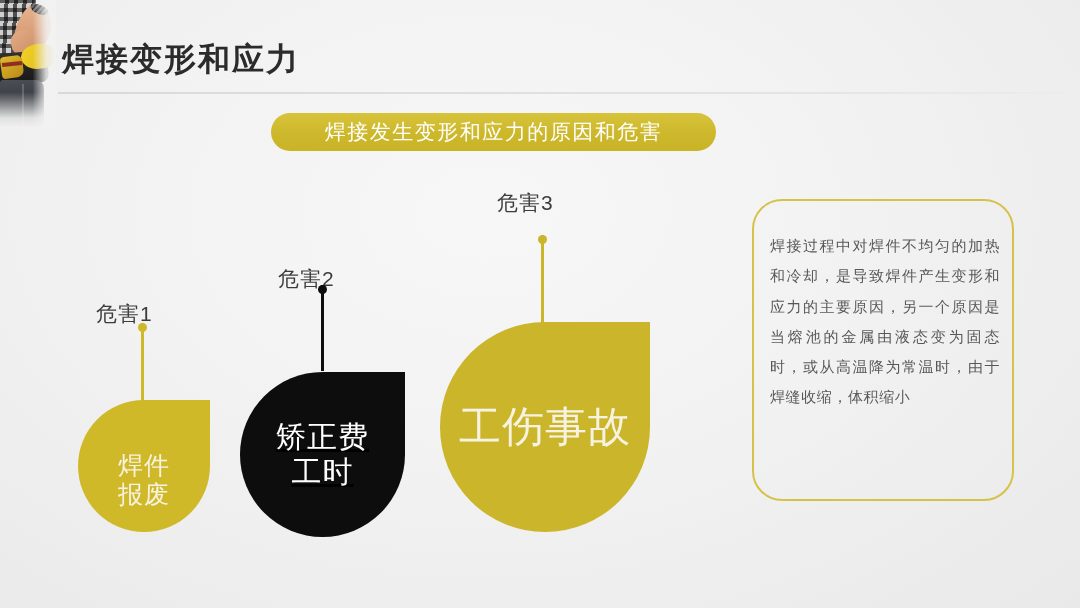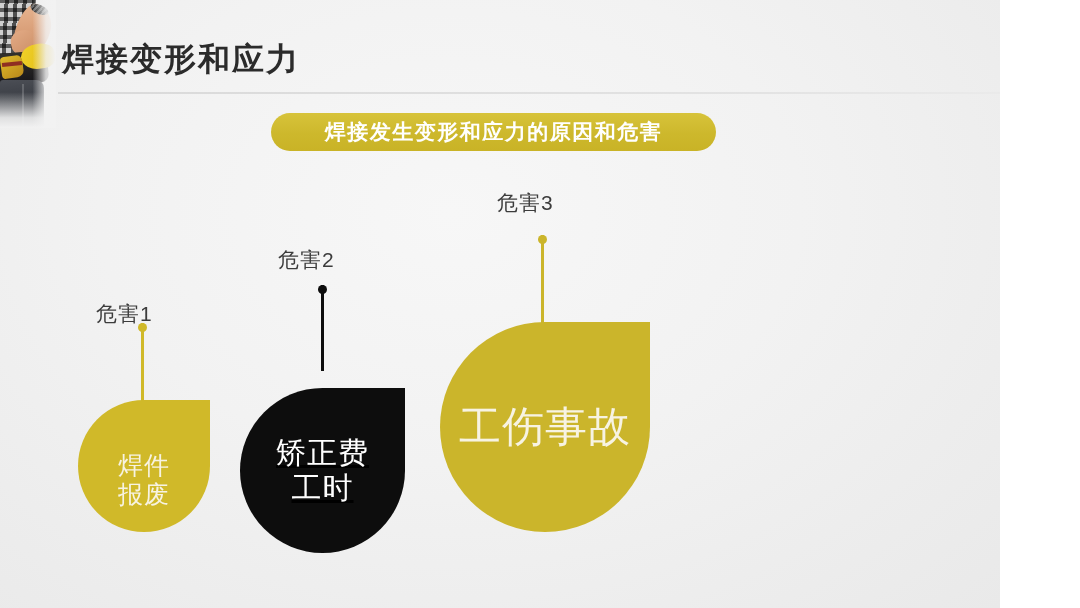--- a/index.html
+++ b/index.html
@@ -7,21 +7,21 @@
     padding: 0;
   }
   body {
     width: 1080px;
     height: 608px;
     overflow: hidden;
     font-family: "Liberation Sans", "DejaVu Sans", sans-serif;
   }
   #slide {
     position: relative;
-    width: 1000px;
+    width: 1080px;
     height: 608px;
     background: radial-gradient(ellipse at 45% 35%, #f7f7f7 0%, #f2f2f2 45%, #ededed 75%, #e9e9e9 100%);
     overflow: hidden;
   }
 
   
   .photo {
     position: absolute;
     left: 0;
     top: 0;
@@ -145,21 +145,21 @@
     height: 38px;
     background: linear-gradient(180deg, #d7c33a 0%, #cdb82c 55%, #c9b326 100%);
     border-radius: 19px;
     display: flex;
     align-items: center;
     justify-content: center;
   }
   .banner-text {
     color: #ffffff;
     font-size: 21px;
-    font-weight: bold;
+    font-weight: normal;
     letter-spacing: 1.5px;
     white-space: nowrap;
   }
 
   
   .node { position: absolute; }
   .drop {
     position: absolute;
     border-radius: 50% 0 50% 50%;
     display: flex;
@@ -195,25 +195,25 @@
   }
 
   
   #node1 .drop { left: 78px; top: 400px; width: 132px; height: 132px; background: #d0b929; }
   #node1 .drop-text { font-size: 25px; margin-top: 28px; }
   #node1 .connector { left: 141px; top: 323px; height: 80px; background: #d0b929; }
   #node1 .connector-dot { background: #d0b929; }
   #node1 .node-label { left: 96px; top: 300px; text-align: right; }
 
   
-  #node2 .drop { left: 240px; top: 388px; width: 165px; height: 165px; background: #0d0d0d; text-decoration: underline; }
+  #node2 .drop { left: 240px; top: 372px; width: 165px; height: 165px; background: #0d0d0d; text-decoration: underline; }
   #node2 .drop-text { font-size: 30px; color: #ffffff; }
   #node2 .connector { left: 321px; top: 285px; height: 86px; background: #0d0d0d; }
   #node2 .connector-dot { background: #0d0d0d; }
-  #node2 .node-label { left: 278px; top: 246px; }
+  #node2 .node-label { left: 278px; top: 265px; }
 
   
   #node3 .drop { left: 440px; top: 322px; width: 210px; height: 210px; background: #cbb52b; }
   #node3 .drop-text { font-size: 42px; text-align: center; }
   #node3 .connector { left: 541px; top: 235px; height: 90px; background: #cbb52b; }
   #node3 .connector-dot { background: #cbb52b; }
   #node3 .node-label { left: 497px; top: 189px; }
 
   
   .desc-card {
@@ -287,14 +287,17 @@
   <div class="node" id="node3">
     <div class="node-label">危害3</div>
     <div class="connector">
       <div class="connector-dot"></div>
     </div>
     <div class="drop">
       <span class="drop-text">工伤事故</span>
     </div>
   </div>
 
+  <div class="desc-card">
+    <div class="desc-text">焊接过程中对焊件不均匀的加热和冷却，是导致焊件产生变形和应力的主要原因，另一个原因是当熔池的金属由液态变为固态时，或从高温降为常温时，由于焊缝收缩，体积缩小</div>
+  </div>
 
 </div>
 
 </body></html>

